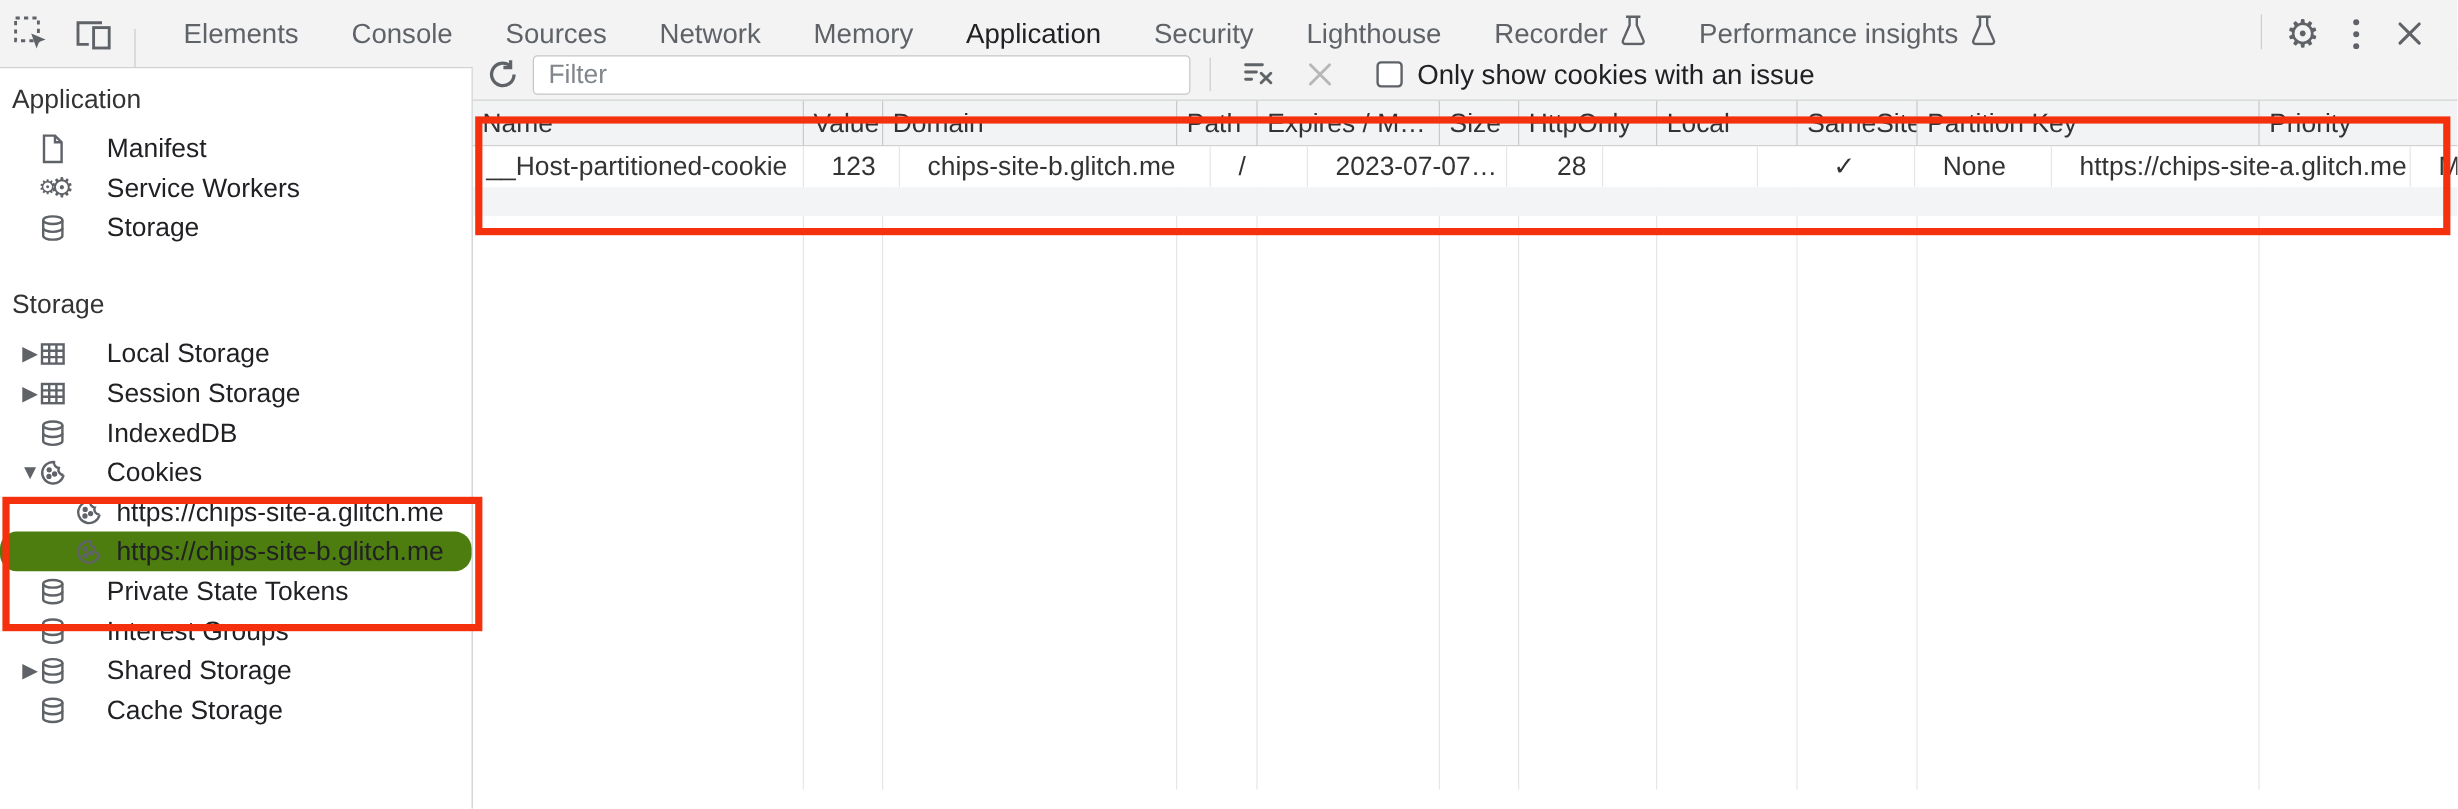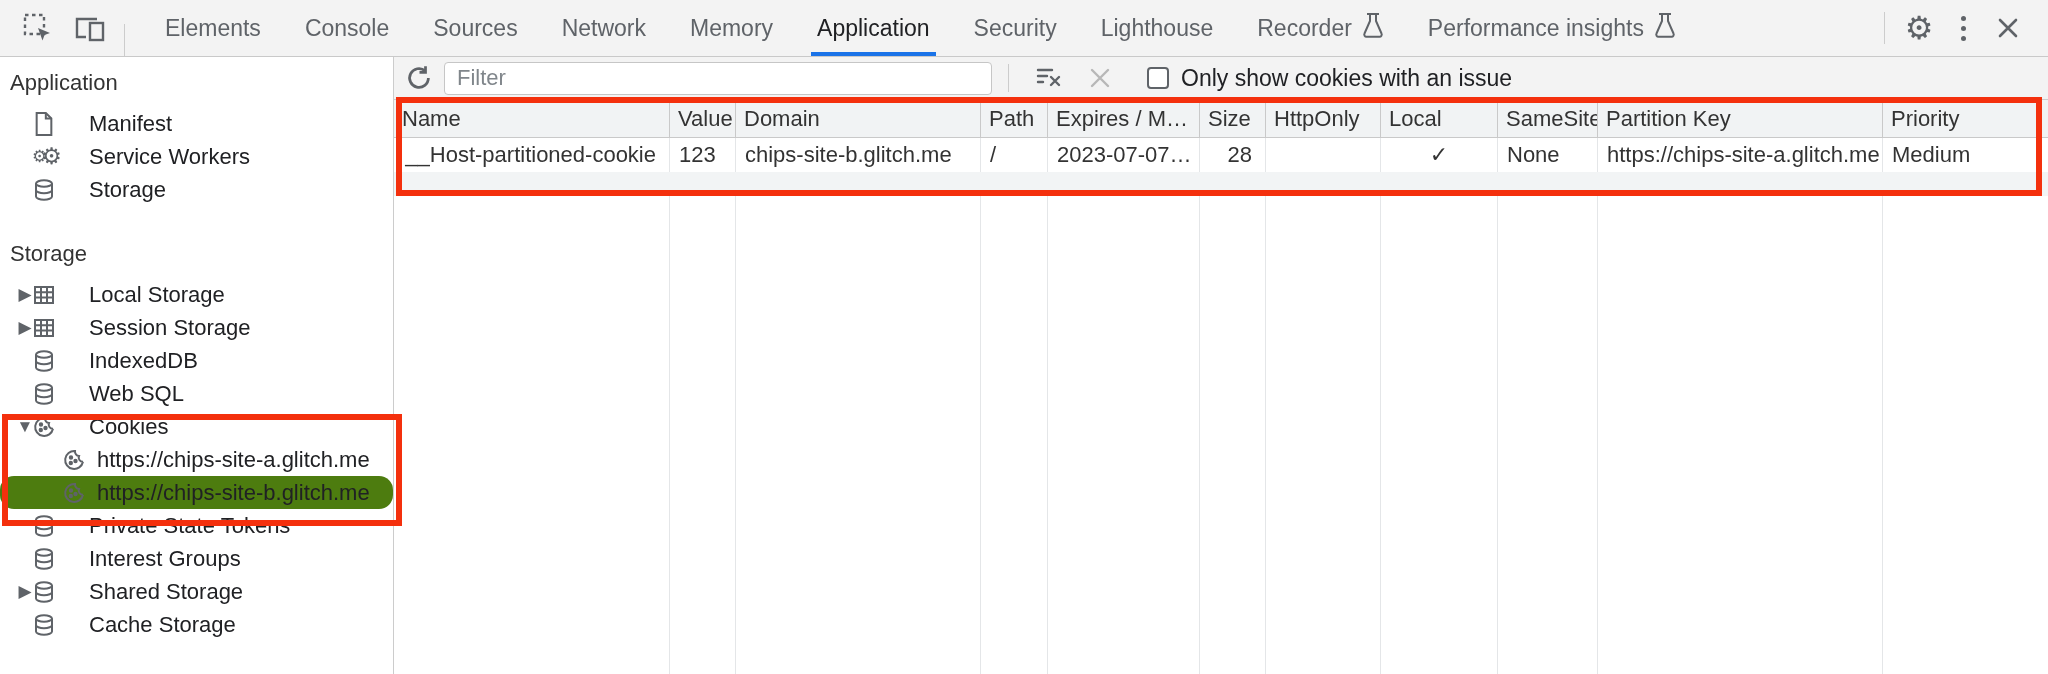--- a/index.html
+++ b/index.html
@@ -3,21 +3,21 @@
 <meta charset="utf-8">
 <style>
   * { box-sizing: border-box; margin: 0; padding: 0; }
   html,body { width:2048px; height:674px; overflow:hidden; background:#fff;
               font-family:"Liberation Sans", sans-serif; color:#333; }
   .root { position:relative; width:2048px; height:674px; }
 
   
   .toolbar { position:absolute; left:0; top:0; width:2048px; height:57px;
              background:#f3f3f3; border-bottom:1px solid #c9c9c9;
-             display:flex; align-items:flex-end;padding-left:12px; }
+             display:flex; align-items:flex-end; }
   .tb-icon { width:52px; height:56px; display:flex; align-items:center; justify-content:center; color:#5f6368; }
   .tb-icon svg { display:block; }
   .vsep { width:1px; height:32px; background:#ccc; margin:0 8px; }
   .tabs { display:flex; align-items:center; height:56px; margin-left:10px; }
   .tab { position:relative; height:56px; display:flex; align-items:center; gap:10px;
          padding:0 22px; font-size:23px; color:#5f6368; white-space:nowrap; cursor:default; }
   .tab.selected { color:#202124; }
   .tab.selected::after { content:""; position:absolute; left:16px; right:16px; bottom:0;
                          height:4px; background:#1a73e8; }
   .tab .flask { color:#5f6368; }
@@ -38,21 +38,21 @@
   .s-item .icn { position:absolute; left:30px; width:28px; height:28px; display:flex;
                  align-items:center; justify-content:center; color:#5f6368; }
   .s-item .lbl { margin-left:89px; white-space:nowrap; }
   .s-item.child .icn { left:60px; }
   .s-item.child .lbl { margin-left:97px; }
   .s-item.selected { background:#4d7c0f;border-radius:14px; }
   .gears { color:#5f6368; letter-spacing:-6px; }
   .gears .g1{ font-size:17px; } .gears .g2{ font-size:23px; }
 
   
-  .main { position:absolute; left:394px; top:57px; width:1654px; height:617px; }
+  .main { position:absolute; left:394px; top:41px; width:1654px; height:617px; }
   .filterbar { height:43px; background:#f3f3f3; border-bottom:1px solid #ccc;
                display:flex; align-items:center; }
   .reload-btn { width:50px; display:flex; justify-content:center; color:#5f6368; }
   .filter-input { width:548px; height:33px; border:1px solid #c6c6c6; border-radius:4px;
                   background:#fff; font-size:22px; padding:0 12px; color:#333;
                   font-family:"Liberation Sans",sans-serif; }
   .filter-input::placeholder { color:#80868b; }
   .fb-sep { width:1px; height:28px; background:#ccc; margin:0 14px 0 16px; }
   .fb-icon { padding:0 12px; color:#5f6368; display:flex; align-items:center; }
   .fb-icon.disabled { color:#b7b7b7; }
@@ -61,21 +61,21 @@
   .cb-label { font-size:23px; color:#202124; }
 
   
   .tablewrap { position:relative; width:1654px; height:574px; }
   .grid { display:grid; grid-template-columns:276px 66px 245px 67px 152px 66px 115px 117px 100px 285px 1fr; }
   .grid-bg { position:absolute; left:0; top:0; width:1654px; height:574px; }
   .grid-bg div { border-right:1px solid #e4e6e8; height:574px; }
   .thead { position:relative; height:38px; background:#f1f3f4; border-bottom:1px solid #c9c9c9; }
   .th { font-size:22px; color:#333; display:flex; align-items:center; padding:0 8px;
         border-right:1px solid #c9c9c9; white-space:nowrap; overflow:hidden; }
-  .trow { position:relative; height:34px; background:#fff; }
+  .trow { position:relative; height:34px; background:#fff;gap:14px; }
   .td { font-size:22px; color:#333; display:flex; align-items:center; padding:0 9px;
         border-right:1px solid #e4e6e8; white-space:nowrap; overflow:hidden; }
   .td.r { justify-content:flex-end; padding-right:13px; }
   .td.c { justify-content:center; }
   .stripe { position:relative; height:24px; background:#f2f4f5; }
 
   
   .ann { position:absolute; border:6px solid #f4300d; pointer-events:none; }
   .ann-table { left:396px; top:97px; width:1646px; height:99px; }
   .ann-side { left:2px; top:414px; width:400px; height:112px; }
@@ -213,30 +213,20 @@
     </div>
     <div class="s-item">
       <span class="icn">
         <svg width="24" height="24" viewBox="0 0 24 24" fill="none" stroke="currentColor" stroke-width="2">
           <ellipse cx="12" cy="5.5" rx="8" ry="3.2"></ellipse>
             <path d="M4 5.5 V18.5 c0 1.8 3.6 3.2 8 3.2 s8-1.4 8-3.2 V5.5"></path>
             <path d="M4 12 c0 1.8 3.6 3.2 8 3.2 s8-1.4 8-3.2"></path>
         </svg>
       </span>
       <span class="lbl">IndexedDB</span>
-    </div>
-    <div class="s-item">
-      <span class="icn">
-        <svg width="24" height="24" viewBox="0 0 24 24" fill="none" stroke="currentColor" stroke-width="2">
-          <ellipse cx="12" cy="5.5" rx="8" ry="3.2"></ellipse>
-            <path d="M4 5.5 V18.5 c0 1.8 3.6 3.2 8 3.2 s8-1.4 8-3.2 V5.5"></path>
-            <path d="M4 12 c0 1.8 3.6 3.2 8 3.2 s8-1.4 8-3.2"></path>
-        </svg>
-      </span>
-      <span class="lbl">Web SQL</span>
     </div>
     <div class="s-item">
       <span class="arrow">▼</span>
       <span class="icn">
         <svg width="24" height="24" viewBox="0 0 24 24" fill="none" stroke="currentColor" stroke-width="2">
           <path d="M21 13.8 A9 9 0 1 1 13 3 a4.5 4.5 0 0 0 4 5 a4.2 4.2 0 0 0 4 5.8"></path>
           <circle cx="9" cy="9.5" r="1.2" fill="currentColor"></circle>
             <circle cx="13.5" cy="13" r="1.2" fill="currentColor"></circle>
             <circle cx="8.8" cy="15" r="1.2" fill="currentColor"></circle>
         </svg>

